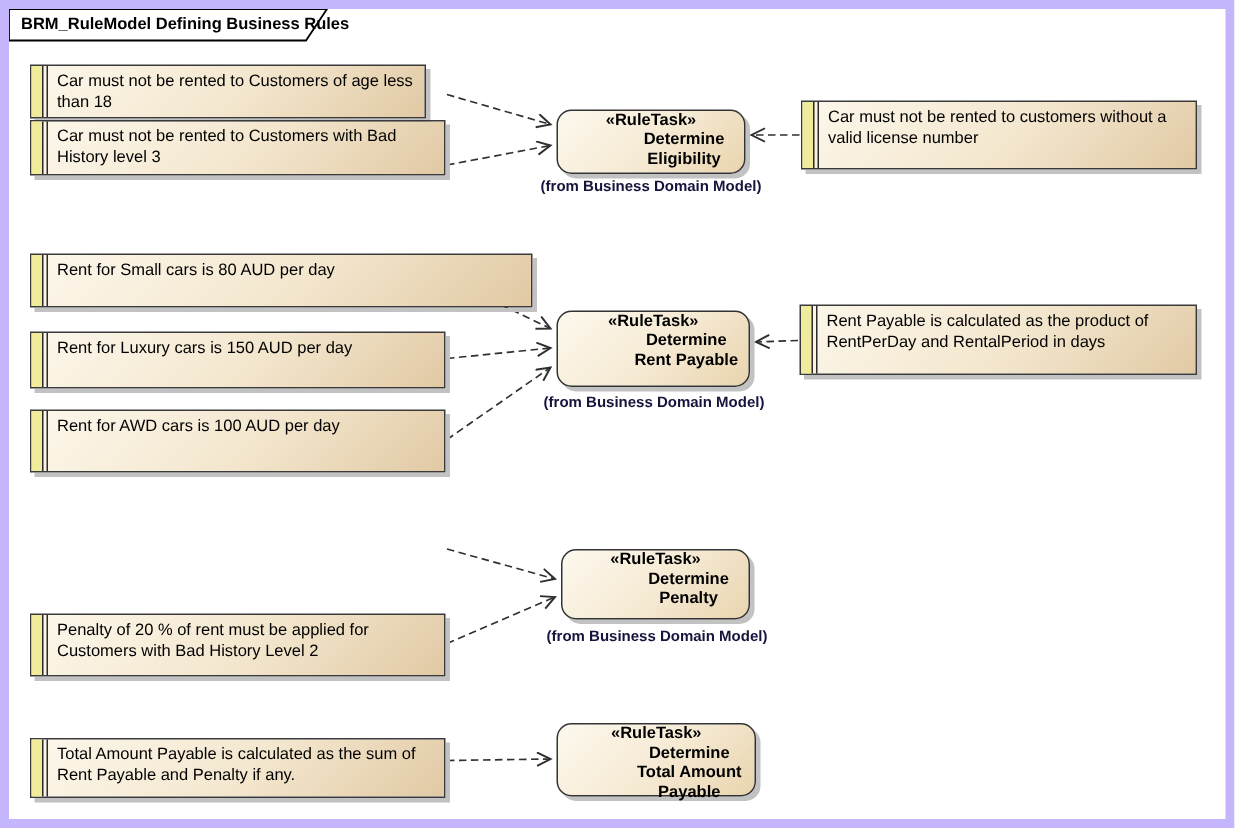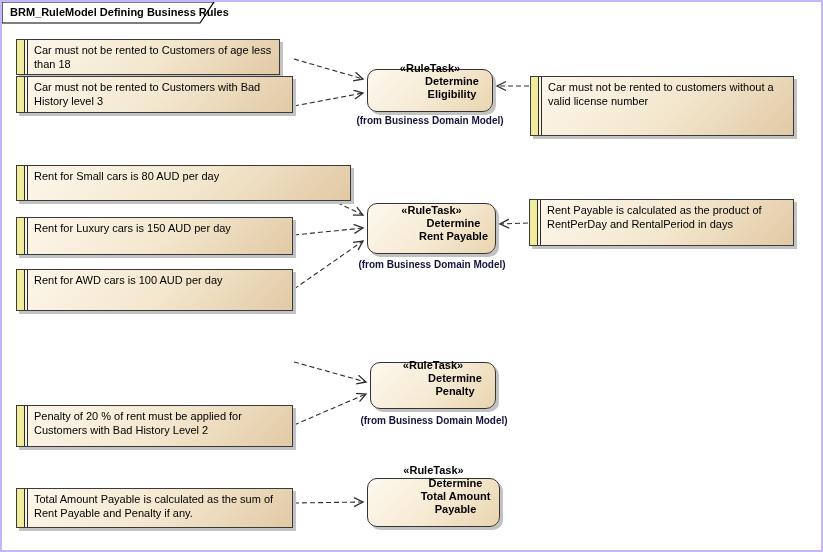--- a/index.html
+++ b/index.html
@@ -1,19 +1,19 @@
 <!DOCTYPE html>
 <html><head>
 <meta charset="utf-8">
 <style>
   html,body{margin:0;padding:0;background:#fff;}
   #canvas{
     position:relative;width:823px;height:552px;background:#ffffff;
     font-family:"Liberation Sans","DejaVu Sans",sans-serif;overflow:hidden;
-    box-sizing:border-box;border:2px solid #c4b5fd;
+    box-sizing:border-box;border:6px solid #c4b5fd;
   }
   #overlay{position:absolute;left:0;top:0;width:823px;height:552px;pointer-events:none;}
   .frame-tab-title{
     position:absolute;left:8px;top:4px;font-size:11px;font-weight:bold;color:#000;white-space:nowrap;
   }
   .note{
     position:absolute;box-sizing:border-box;border:1px solid #3a3a3a;
     background:linear-gradient(135deg,#fdf8ec 0%,#f3e6cd 55%,#e1c9a4 100%);
     box-shadow:3px 3px 0 #c2c2c2;
   }
@@ -25,22 +25,22 @@
     content:"";position:absolute;left:10px;top:0;bottom:0;width:1px;background:#2b2b2b;
   }
   .note-text{
     position:absolute;left:17px;right:3px;top:3px;
     font-size:11px;line-height:14px;color:#000;
   }
   .task{
     position:absolute;box-sizing:border-box;border:1px solid #333;border-radius:10px;
     background:linear-gradient(135deg,#fdf9ee 0%,#f5e9d2 55%,#e9d4ae 100%);
     box-shadow:3px 3px 0 #c2c2c2;
-    display:flex;flex-direction:column;justify-content:flex-end;align-items:center;
-    text-align:center;padding:10px 3px;
+    display:flex;flex-direction:column;justify-content:flex-start;align-items:center;
+    text-align:center;padding:0 3px;
   }
   .task .stereo{font-size:11px;font-weight:bold;color:#000;line-height:13px;}
   .task .tname{font-size:11px;font-weight:bold;color:#000;line-height:13px;margin-left:44px;}
   .from-label{
     position:absolute;width:150px;text-align:center;font-size:10px;font-weight:bold;
     color:#14143c;line-height:14px;
   }
 </style>
 </head>
 <body>
@@ -76,21 +76,21 @@
     <div class="note-text">Car must not be rented to Customers of age less than 18</div>
   </div>
   <div class="note" style="left:14px;top:74px;width:277px;height:37px">
     <div class="note-text">Car must not be rented to Customers with Bad History level 3</div>
   </div>
   <div class="task" style="left:365px;top:67px;width:126px;height:43px">
     <div class="stereo">«RuleTask»</div>
     <div class="tname">Determine Eligibility</div>
   </div>
   <div class="from-label" style="left:353px;top:112px">(from Business Domain Model)</div>
-  <div class="note" style="left:528px;top:74px;width:264px;height:60px">
+  <div class="note" style="left:528px;top:61px;width:264px;height:46px">
     <div class="note-text">Car must not be rented to customers without a valid license number</div>
   </div>
 
   <div class="note" style="left:14px;top:163px;width:335px;height:36px">
     <div class="note-text">Rent for Small cars is 80 AUD per day</div>
   </div>
   <div class="note" style="left:14px;top:215px;width:277px;height:38px">
     <div class="note-text">Rent for Luxury cars is 150 AUD per day</div>
   </div>
   <div class="note" style="left:14px;top:267px;width:277px;height:42px">

